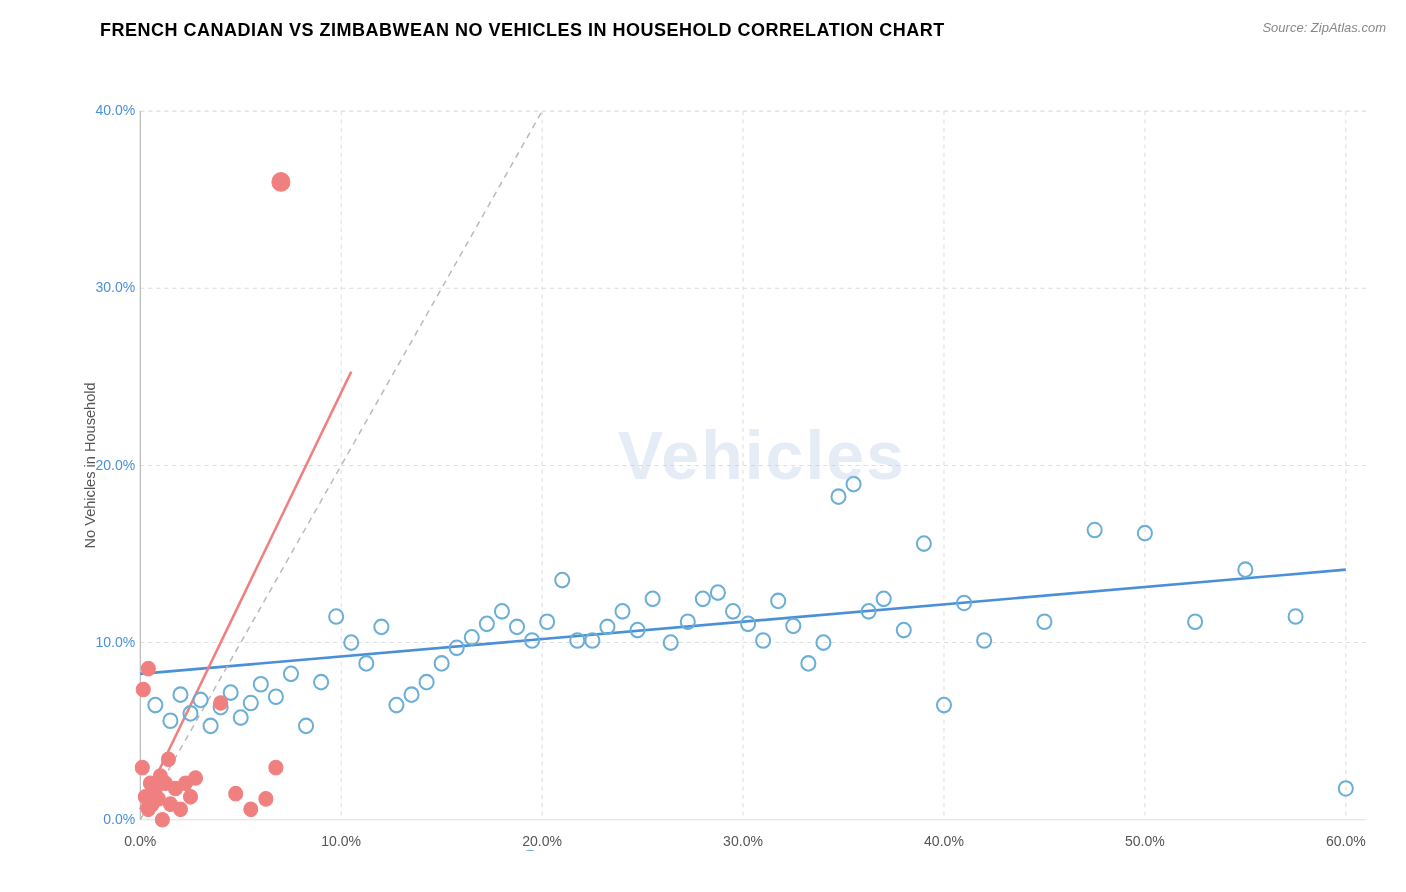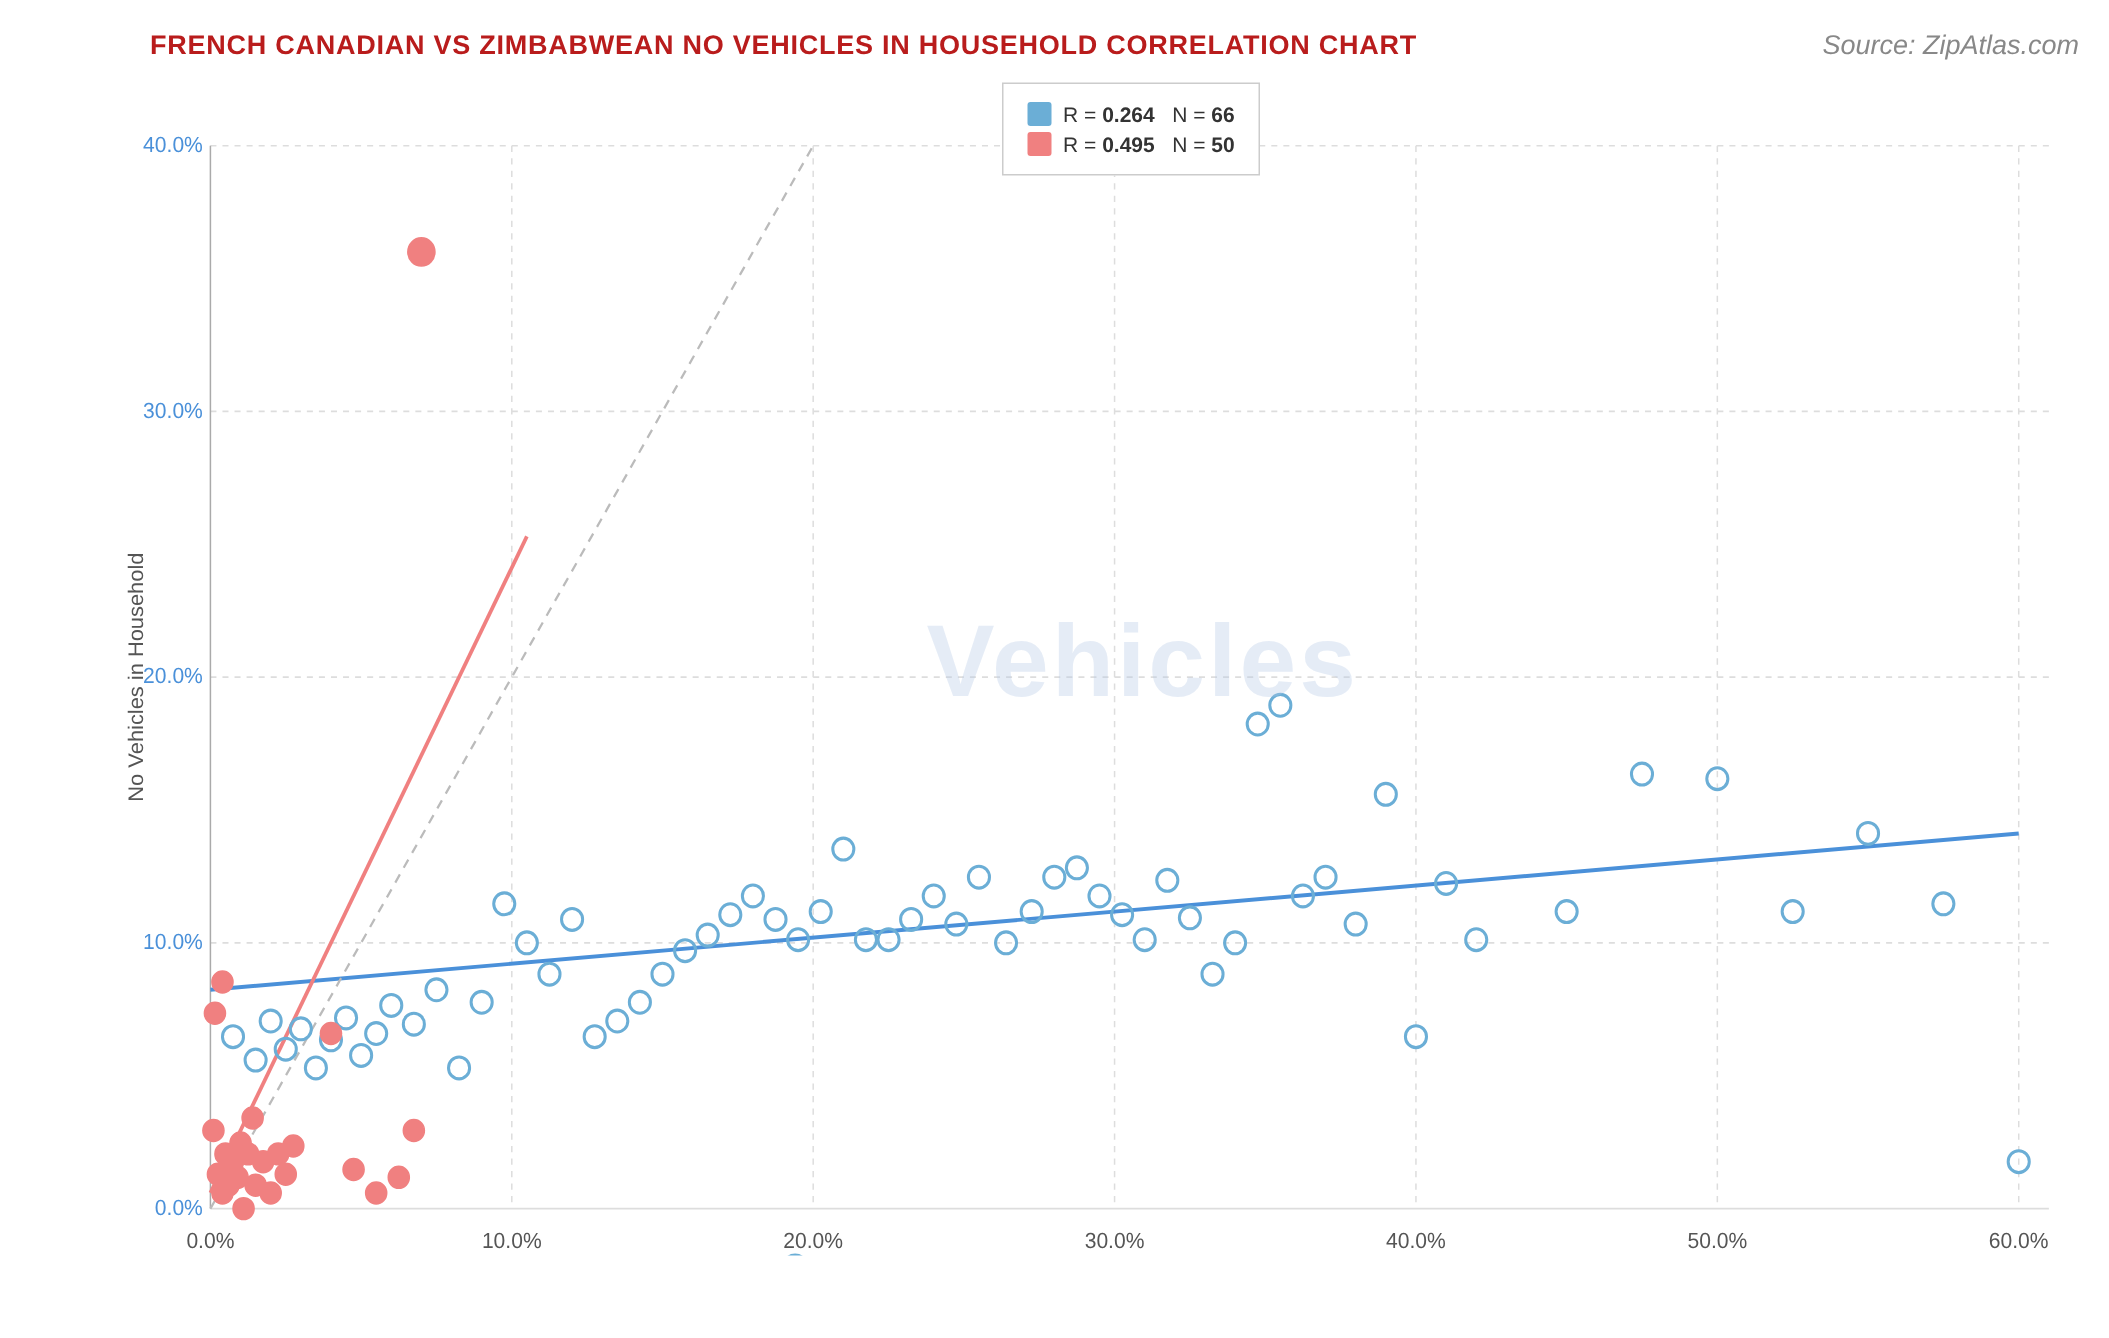--- a/index.html
+++ b/index.html
@@ -12,31 +12,31 @@
     }
     .chart-container {
       width: 1406px;
       height: 892px;
       position: relative;
       padding: 20px 20px 80px 80px;
     }
     .chart-title {
       font-size: 18px;
       font-weight: bold;
-      color: #b91c1c;
+      color: #000000;
       text-transform: uppercase;
       letter-spacing: 0.5px;
-      margin-bottom: 4px;
+      margin-bottom: 18px;
       padding-left: 20px;
     }
     .source-text {
       position: absolute;
       top: 20px;
       right: 20px;
-      font-size: 18px;
+      font-size: 13px;
       color: #888;
       font-style: italic;
     }
     .chart-area {
       position: relative;
       width: 100%;
       height: 100%;
     }
     svg.main-chart {
       width: 100%;
@@ -81,30 +81,20 @@
   </style>
 </head>
 <body>
 
 <div class="chart-container">
   <div class="chart-title">FRENCH CANADIAN VS ZIMBABWEAN NO VEHICLES IN HOUSEHOLD CORRELATION CHART</div>
   <div class="source-text">Source: ZipAtlas.com</div>
 
   <div class="chart-area">
     
-    <div class="legend-box">
-      <div class="legend-row">
-        <div class="legend-square" style="background:#6baed6;"></div>
-        <span class="legend-text">R = <strong>0.264</strong>&nbsp;&nbsp;&nbsp;N = <strong>66</strong></span>
-      </div>
-      <div class="legend-row">
-        <div class="legend-square" style="background:#f08080;"></div>
-        <span class="legend-text">R = <strong>0.495</strong>&nbsp;&nbsp;&nbsp;N = <strong>50</strong></span>
-      </div>
-    </div>
 
     
     <div class="watermark">Vehicles</div>
 
     <svg class="main-chart" viewBox="0 0 1300 760" preserveAspectRatio="none">
 
       <line x1="60" y1="50" x2="1280" y2="50" stroke="#ddd" stroke-width="1" stroke-dasharray="4,4"></line>
       <line x1="60" y1="220" x2="1280" y2="220" stroke="#ddd" stroke-width="1" stroke-dasharray="4,4"></line>
       <line x1="60" y1="390" x2="1280" y2="390" stroke="#ddd" stroke-width="1" stroke-dasharray="4,4"></line>
       <line x1="60" y1="560" x2="1280" y2="560" stroke="#ddd" stroke-width="1" stroke-dasharray="4,4"></line>

